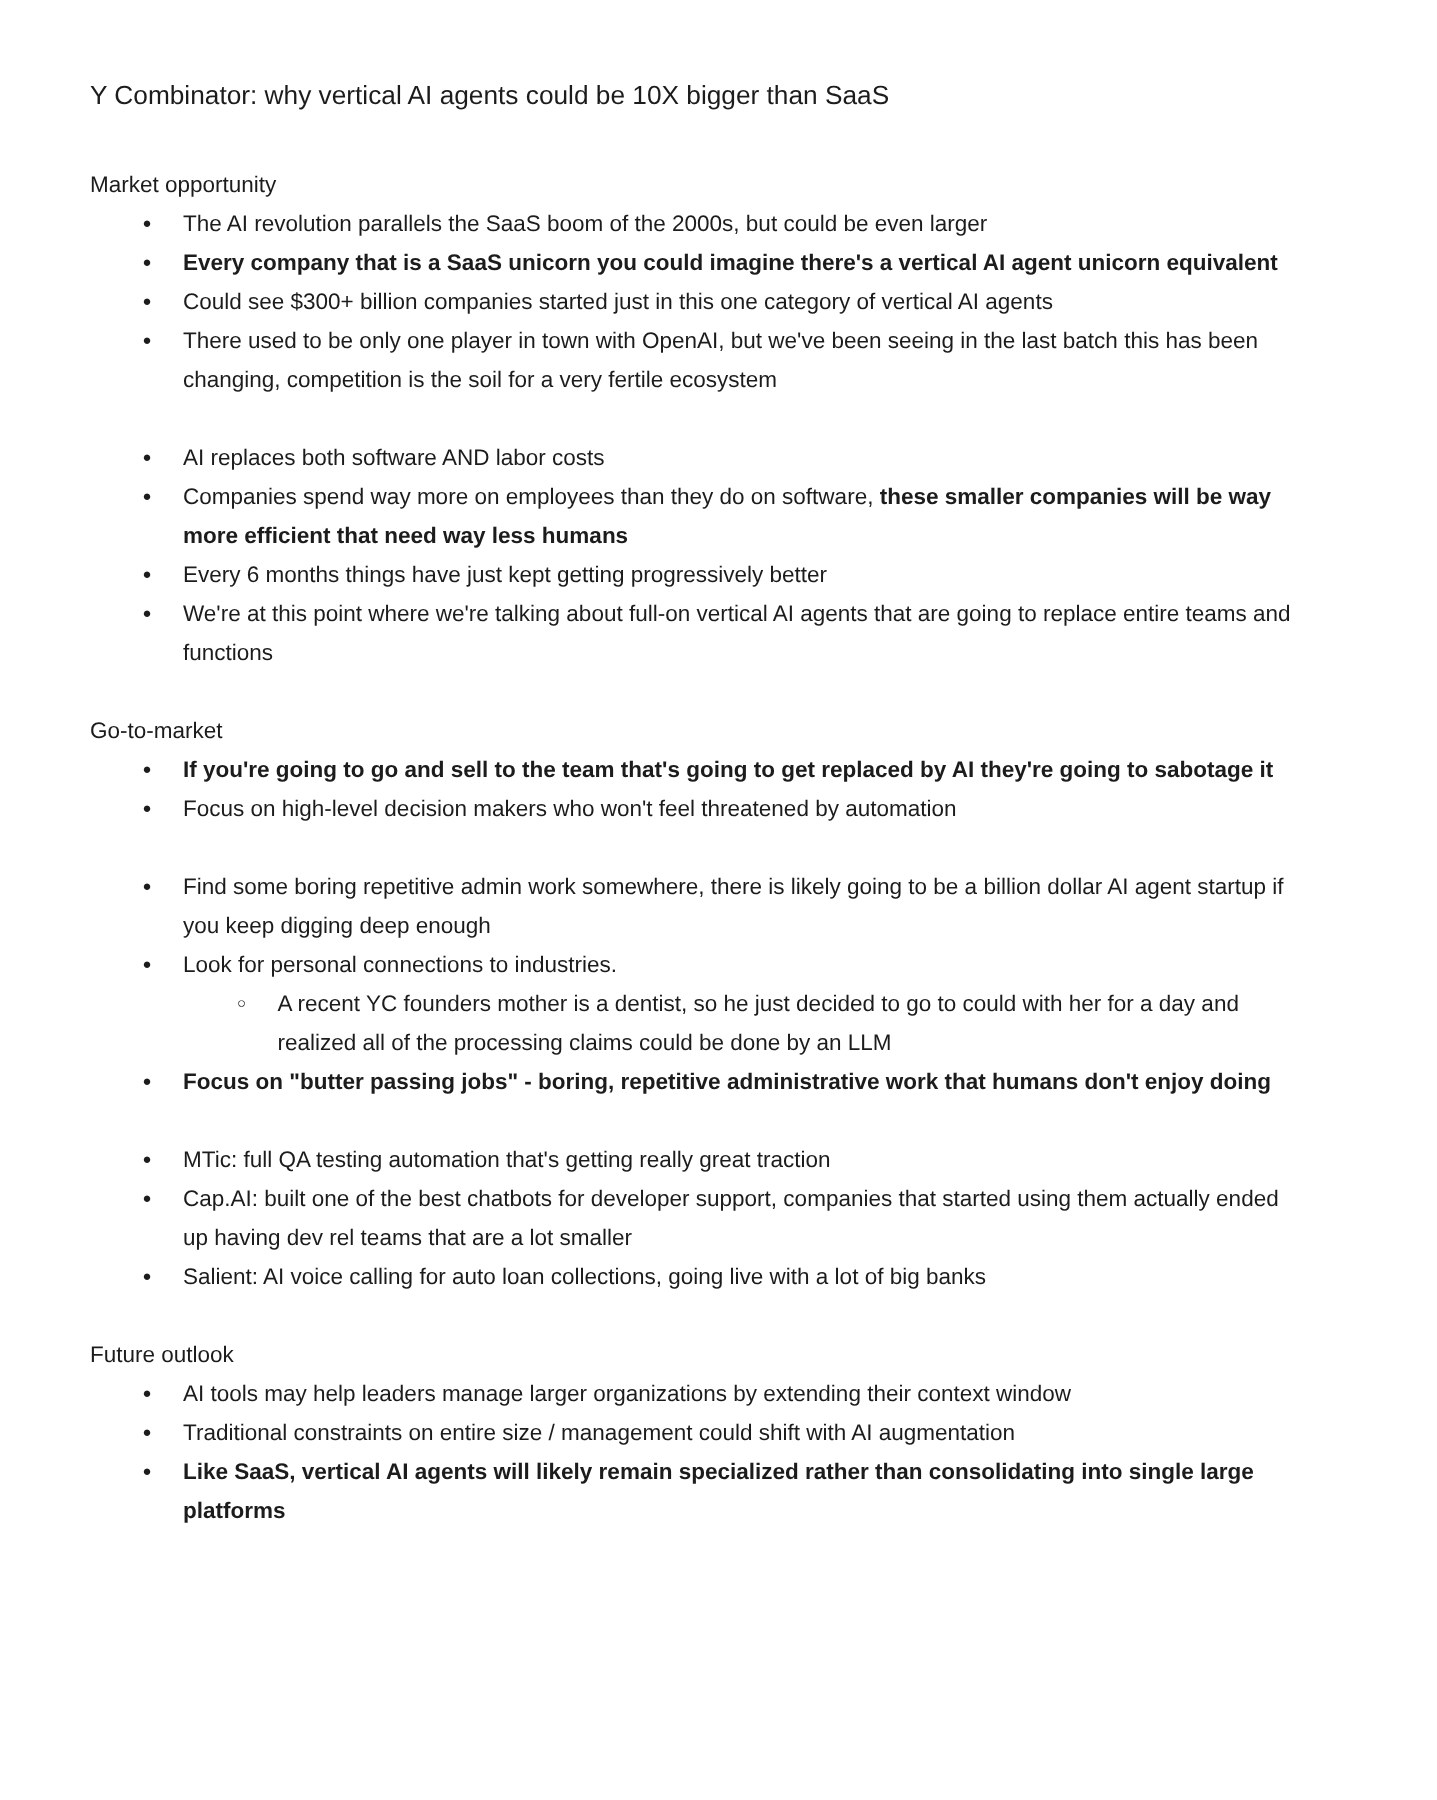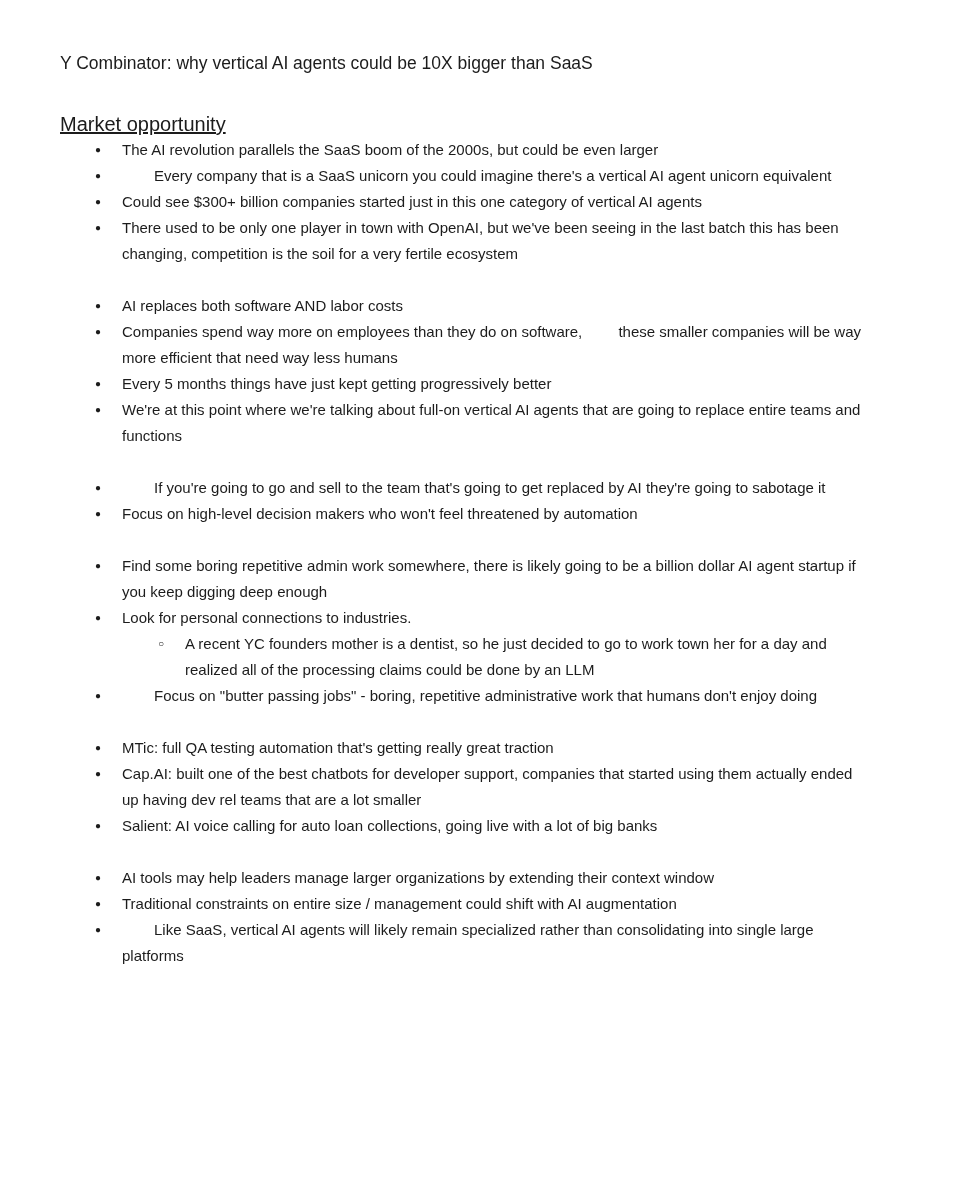--- a/index.html
+++ b/index.html
@@ -24,45 +24,43 @@
     font-weight: 400;
     margin: 0 0 33px 0;
   }
   .section {
     margin-top: 26px;
   }
   .section:first-child {
     margin-top: 0;
   }
   .heading {
-    font-size: 20px;
+    font-size: 15px;
     line-height: 26px;
     font-weight: 400;
-    text-decoration: underline;
   }
   .li {
     display: flex;
     font-size: 15px;
     line-height: 26px;
   }
   .li .marker {
     flex: 0 0 27px;
     font-size: 10px;
     line-height: 26px;
     text-align: left;
   }
   .li.l1 .marker { margin-left: 35px; }
   .li.l2 .marker { margin-left: 98px; }
   .li .text {
     flex: 1 1 auto;
     min-width: 0;
   }
   .li b, .li .text b {
-    font-weight: 400;
-    margin-left: 32px;
+    font-weight: 700;
   }
 </style>
 </head>
 <body>
 
 <div class="page" style="color: rgb(28, 28, 28); background: rgb(255, 255, 255);">
   <div class="doc-title">Y Combinator: why vertical AI agents could be 10X bigger than SaaS</div>
   <div>
       <div class="section">
         <div class="heading">Market opportunity</div>
@@ -87,49 +85,50 @@
         <div class="li l1">
           <span class="marker">●</span>
           <span class="text"><span>AI replaces both software AND labor costs</span></span>
         </div>
         <div class="li l1">
           <span class="marker">●</span>
           <span class="text"><span>Companies spend way more on employees than they do on software, </span><b>these smaller companies will be way more efficient that need way less humans</b></span>
         </div>
         <div class="li l1">
           <span class="marker">●</span>
-          <span class="text"><span>Every 5 months things have just kept getting progressively better</span></span>
+          <span class="text"><span>Every 6 months things have just kept getting progressively better</span></span>
         </div>
         <div class="li l1">
           <span class="marker">●</span>
           <span class="text"><span>We're at this point where we're talking about full-on vertical AI agents that are going to replace entire teams and functions</span></span>
         </div>
       </div>
       <div class="section">
+        <div class="heading">Go-to-market</div>
         <div class="li l1">
           <span class="marker">●</span>
           <span class="text"><b>If you're going to go and sell to the team that's going to get replaced by AI they're going to sabotage it</b></span>
         </div>
         <div class="li l1">
           <span class="marker">●</span>
           <span class="text"><span>Focus on high-level decision makers who won't feel threatened by automation</span></span>
         </div>
       </div>
       <div class="section">
         <div class="li l1">
           <span class="marker">●</span>
           <span class="text"><span>Find some boring repetitive admin work somewhere, there is likely going to be a billion dollar AI agent startup if you keep digging deep enough</span></span>
         </div>
         <div class="li l1">
           <span class="marker">●</span>
           <span class="text"><span>Look for personal connections to industries.</span></span>
         </div>
         <div class="li l2">
           <span class="marker">○</span>
-          <span class="text"><span>A recent YC founders mother is a dentist, so he just decided to go to work town her for a day and realized all of the processing claims could be done by an LLM</span></span>
+          <span class="text"><span>A recent YC founders mother is a dentist, so he just decided to go to could with her for a day and realized all of the processing claims could be done by an LLM</span></span>
         </div>
         <div class="li l1">
           <span class="marker">●</span>
           <span class="text"><b>Focus on "butter passing jobs" - boring, repetitive administrative work that humans don't enjoy doing</b></span>
         </div>
       </div>
       <div class="section">
         <div class="li l1">
           <span class="marker">●</span>
           <span class="text"><span>MTic: full QA testing automation that's getting really great traction</span></span>
@@ -137,20 +136,21 @@
         <div class="li l1">
           <span class="marker">●</span>
           <span class="text"><span>Cap.AI: built one of the best chatbots for developer support, companies that started using them actually ended up having dev rel teams that are a lot smaller</span></span>
         </div>
         <div class="li l1">
           <span class="marker">●</span>
           <span class="text"><span>Salient: AI voice calling for auto loan collections, going live with a lot of big banks</span></span>
         </div>
       </div>
       <div class="section">
+        <div class="heading">Future outlook</div>
         <div class="li l1">
           <span class="marker">●</span>
           <span class="text"><span>AI tools may help leaders manage larger organizations by extending their context window</span></span>
         </div>
         <div class="li l1">
           <span class="marker">●</span>
           <span class="text"><span>Traditional constraints on entire size / management could shift with AI augmentation</span></span>
         </div>
         <div class="li l1">
           <span class="marker">●</span>

